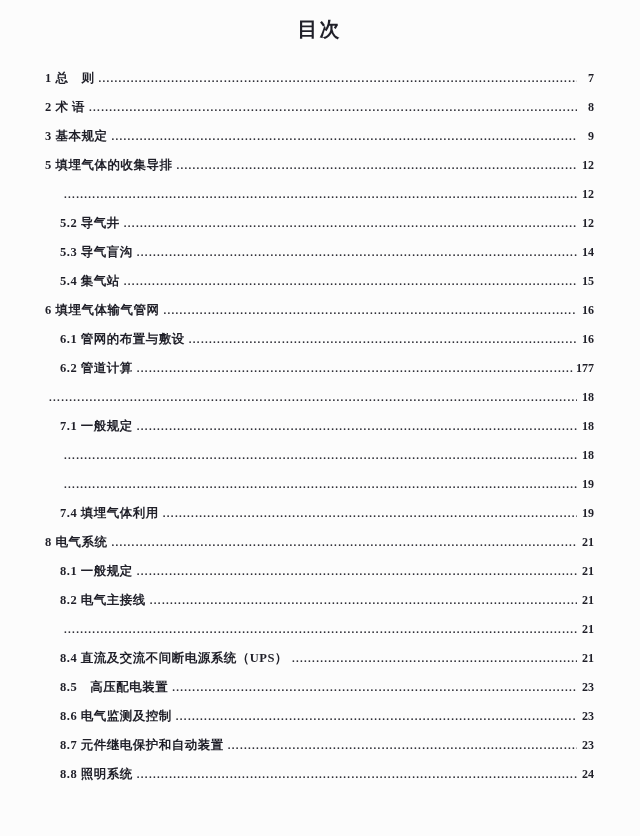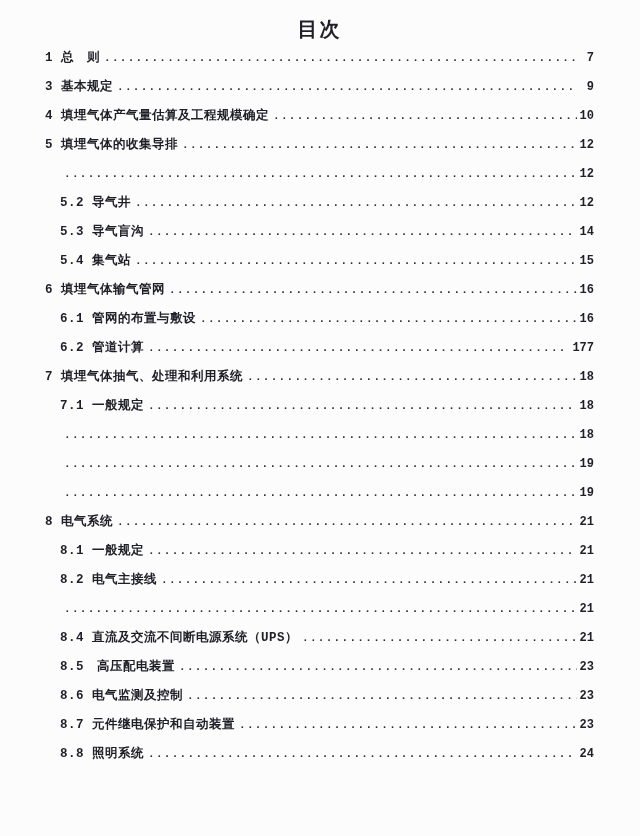--- a/index.html
+++ b/index.html
@@ -21,26 +21,25 @@
   .page {
     width: 640px;
     height: 836px;
     padding: 14px 46px 20px 45px;
   }
   .page-title {
     text-align: center;
     font-size: 20px;
     font-weight: 700;
     letter-spacing: 2px;
-    margin-bottom: 0;
+    margin-bottom: 20px;
     line-height: 30px;
   }
   .toc-list {
     width: 100%;
-    font-family: Liberation Mono, monospace;
   }
   .toc-row {
     display: flex;
     align-items: baseline;
     height: 29px;
     line-height: 29px;
     font-size: 12.5px;
     font-weight: 700;
     white-space: nowrap;
   }
@@ -74,30 +73,30 @@
 <div class="page">
   <h1 class="page-title">目次</h1>
 
   <div class="toc-list">
       <div class="toc-row level-1">
     <span class="toc-text">1 总　则</span>
     <span class="leader"></span>
     <span class="toc-page">7</span>
   </div>
       <div class="toc-row level-1">
+    <span class="toc-text">2 术 语</span>
+    <span class="leader"></span>
+    <span class="toc-page">8</span>
+  </div>
+      <div class="toc-row level-1">
     <span class="toc-text">3 基本规定</span>
     <span class="leader"></span>
     <span class="toc-page">9</span>
   </div>
       <div class="toc-row level-1">
-    <span class="toc-text">4 填埋气体产气量估算及工程规模确定</span>
-    <span class="leader"></span>
-    <span class="toc-page">10</span>
-  </div>
-      <div class="toc-row level-1">
     <span class="toc-text">5 填埋气体的收集导排</span>
     <span class="leader"></span>
     <span class="toc-page">12</span>
   </div>
       <div class="toc-row level-2">
     <span class="leader"></span>
     <span class="toc-page">12</span>
   </div>
       <div class="toc-row level-2">
     <span class="toc-text">5.2 导气井</span>
@@ -123,38 +122,38 @@
     <span class="toc-text">6.1 管网的布置与敷设</span>
     <span class="leader"></span>
     <span class="toc-page">16</span>
   </div>
       <div class="toc-row level-2">
     <span class="toc-text">6.2 管道计算</span>
     <span class="leader"></span>
     <span class="toc-page">177</span>
   </div>
       <div class="toc-row level-1">
-    <span class="toc-text">7 填埋气体抽气、处理和利用系统</span>
     <span class="leader"></span>
     <span class="toc-page">18</span>
   </div>
       <div class="toc-row level-2">
     <span class="toc-text">7.1 一般规定</span>
     <span class="leader"></span>
     <span class="toc-page">18</span>
   </div>
       <div class="toc-row level-2">
     <span class="leader"></span>
     <span class="toc-page">18</span>
   </div>
       <div class="toc-row level-2">
     <span class="leader"></span>
     <span class="toc-page">19</span>
   </div>
       <div class="toc-row level-2">
+    <span class="toc-text">7.4 填埋气体利用</span>
     <span class="leader"></span>
     <span class="toc-page">19</span>
   </div>
       <div class="toc-row level-1">
     <span class="toc-text">8 电气系统</span>
     <span class="leader"></span>
     <span class="toc-page">21</span>
   </div>
       <div class="toc-row level-2">
     <span class="toc-text">8.1 一般规定</span>

